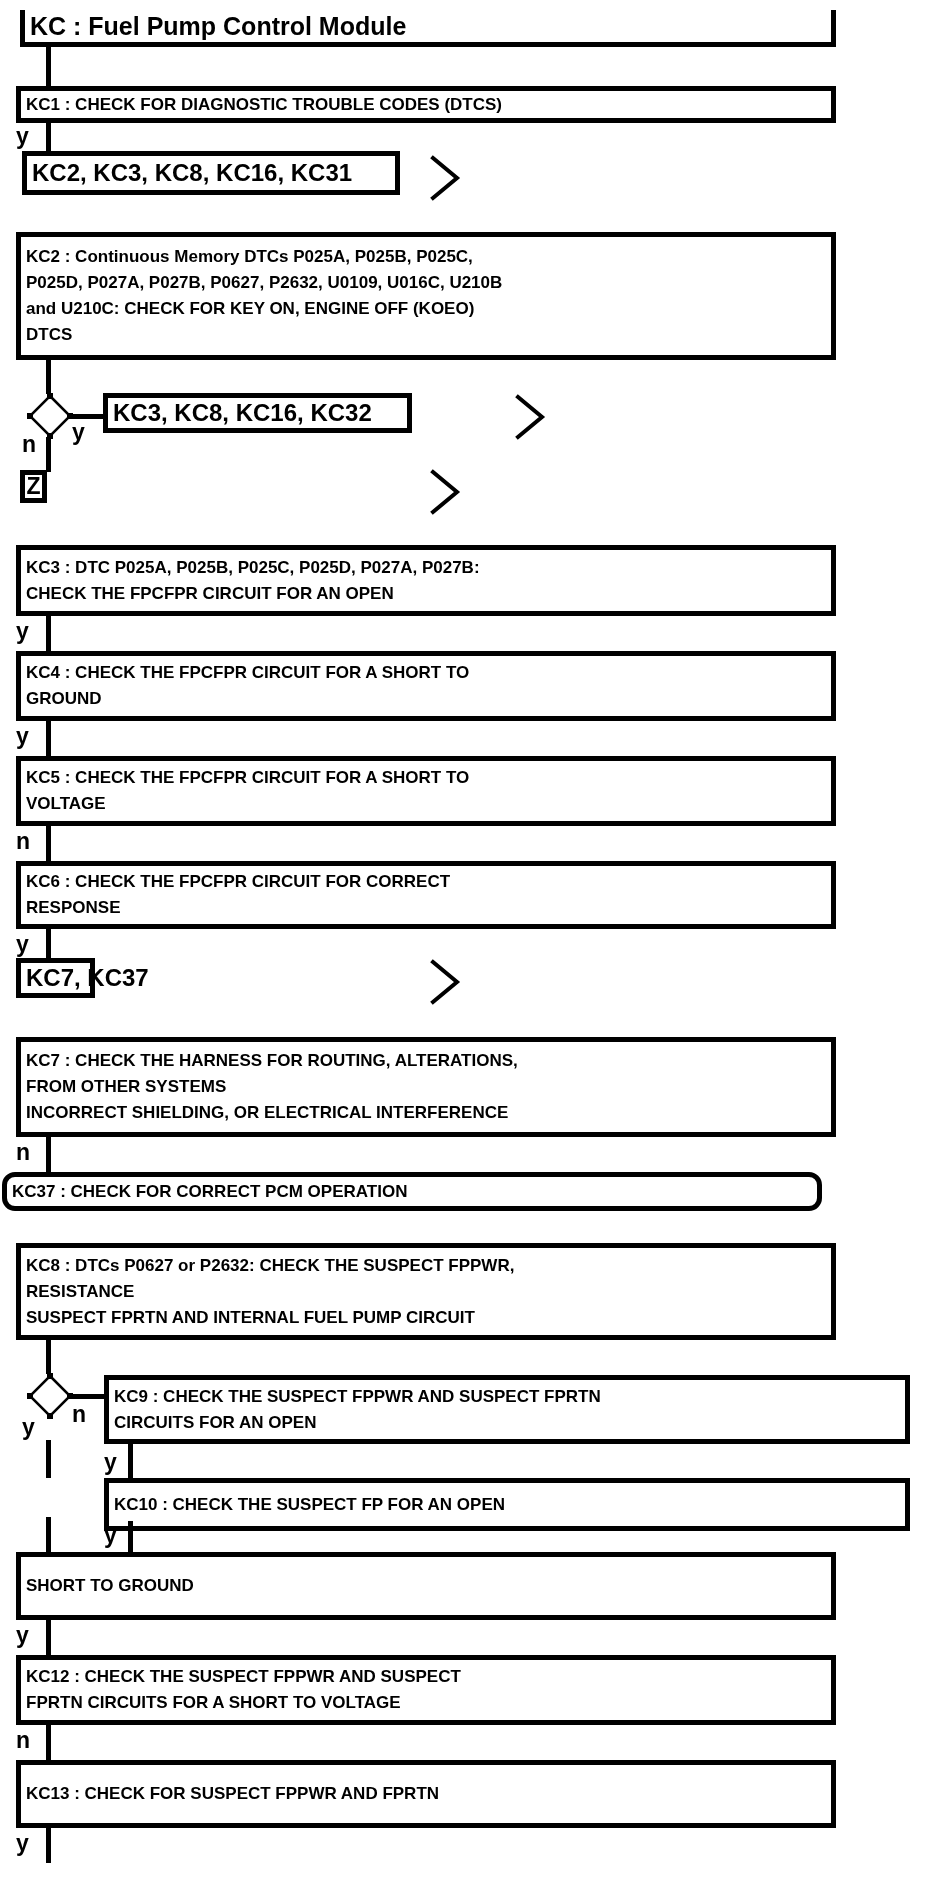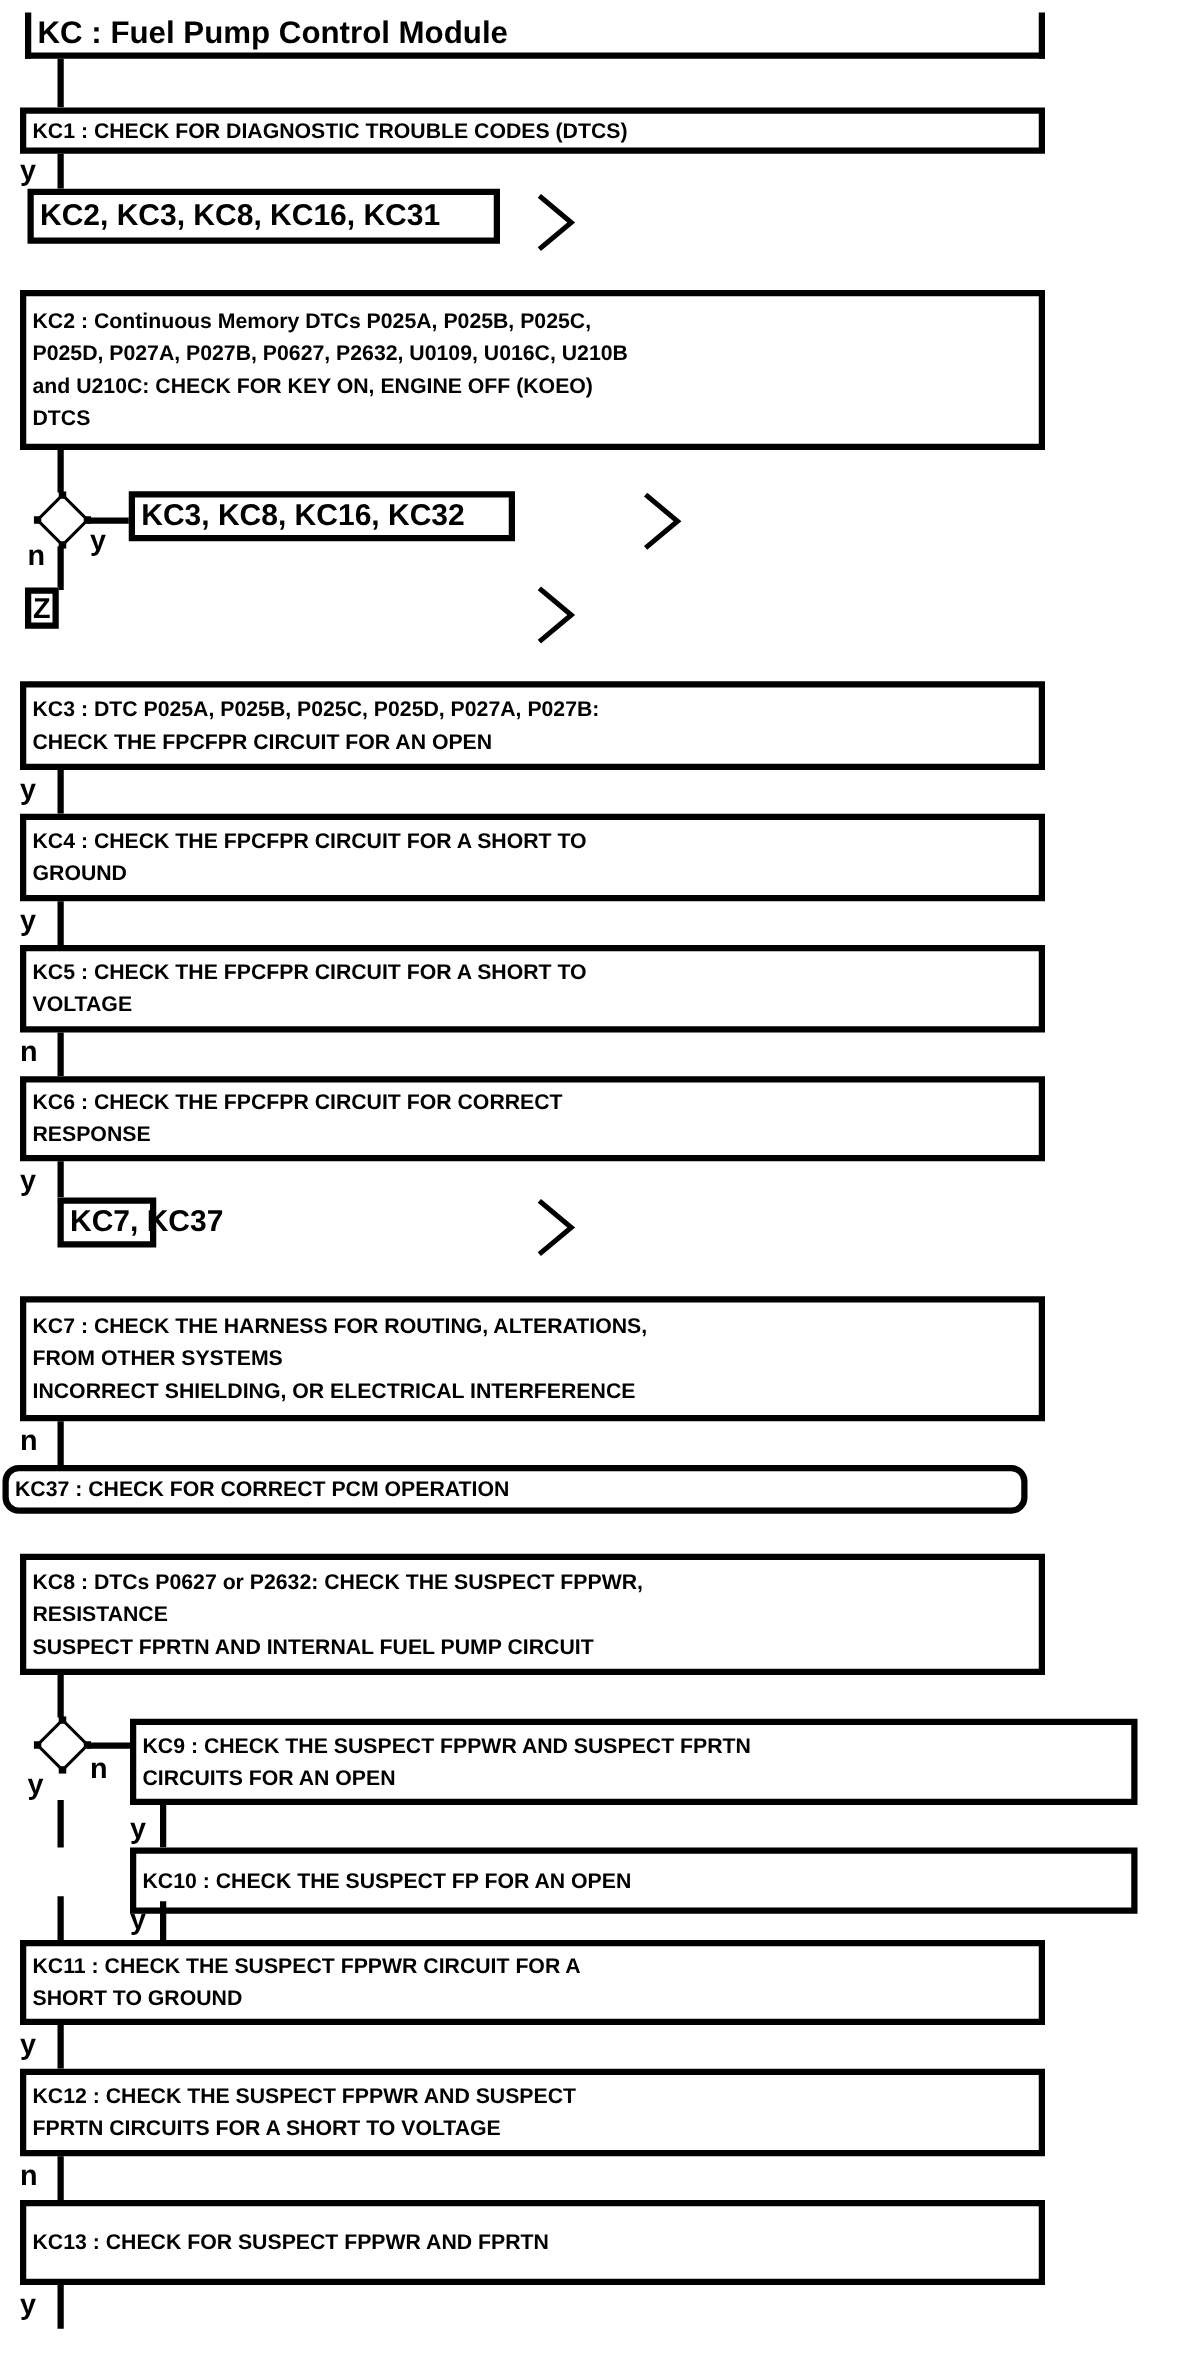--- a/index.html
+++ b/index.html
@@ -133,21 +133,21 @@
   <div class="lbl" style="left:16px;top:830px;">n</div>
   <div class="vl" style="left:46px;top:826px;height:35px;"></div>
 
   <div class="box" style="left:16px;top:861px;width:820px;height:68px;">
     <div class="ln">KC6 : CHECK THE FPCFPR CIRCUIT FOR CORRECT</div>
     <div class="ln">RESPONSE</div>
   </div>
   <div class="lbl" style="left:16px;top:933px;">y</div>
   <div class="vl" style="left:46px;top:929px;height:29px;"></div>
 
-  <div class="box refbox" style="left:16px;top:958px;width:79px;height:40px;margin-left:30px;">
+  <div class="box refbox" style="left:16px;top:958px;width:79px;height:40px;">
     <div class="ln">KC7, KC37</div>
   </div>
   <div class="chev" style="left:429px;top:959px;">
     <svg width="32" height="46" viewBox="0 0 32 46">
         <polyline points="4,3 28,23 4,43" fill="none" stroke="#000" stroke-width="4" stroke-linecap="square"></polyline>
       </svg>
   </div>
 
   <div class="box" style="left:16px;top:1037px;width:820px;height:100px;">
     <div class="ln">KC7 : CHECK THE HARNESS FOR ROUTING, ALTERATIONS,</div>
@@ -192,21 +192,20 @@
   <div class="lbl" style="left:104px;top:1451px;">y</div>
   <div class="vl" style="left:128px;top:1444px;height:34px;"></div>
 
   <div class="box" style="left:104px;top:1478px;width:806px;height:53px;">
     <div class="ln">KC10 : CHECK THE SUSPECT FP FOR AN OPEN</div>
   </div>
   <div class="lbl" style="left:104px;top:1524px;">y</div>
   <div class="vl" style="left:128px;top:1521px;height:31px;"></div>
 
   <div class="box" style="left:16px;top:1552px;width:820px;height:68px;">
-    <div class="ln">KC11 : CHECK THE SUSPECT FPPWR CIRCUIT FOR A</div>
     <div class="ln">SHORT TO GROUND</div>
   </div>
   <div class="lbl" style="left:16px;top:1624px;">y</div>
   <div class="vl" style="left:46px;top:1620px;height:35px;"></div>
 
   <div class="box" style="left:16px;top:1655px;width:820px;height:70px;">
     <div class="ln">KC12 : CHECK THE SUSPECT FPPWR AND SUSPECT</div>
     <div class="ln">FPRTN CIRCUITS FOR A SHORT TO VOLTAGE</div>
   </div>
   <div class="lbl" style="left:16px;top:1729px;">n</div>

